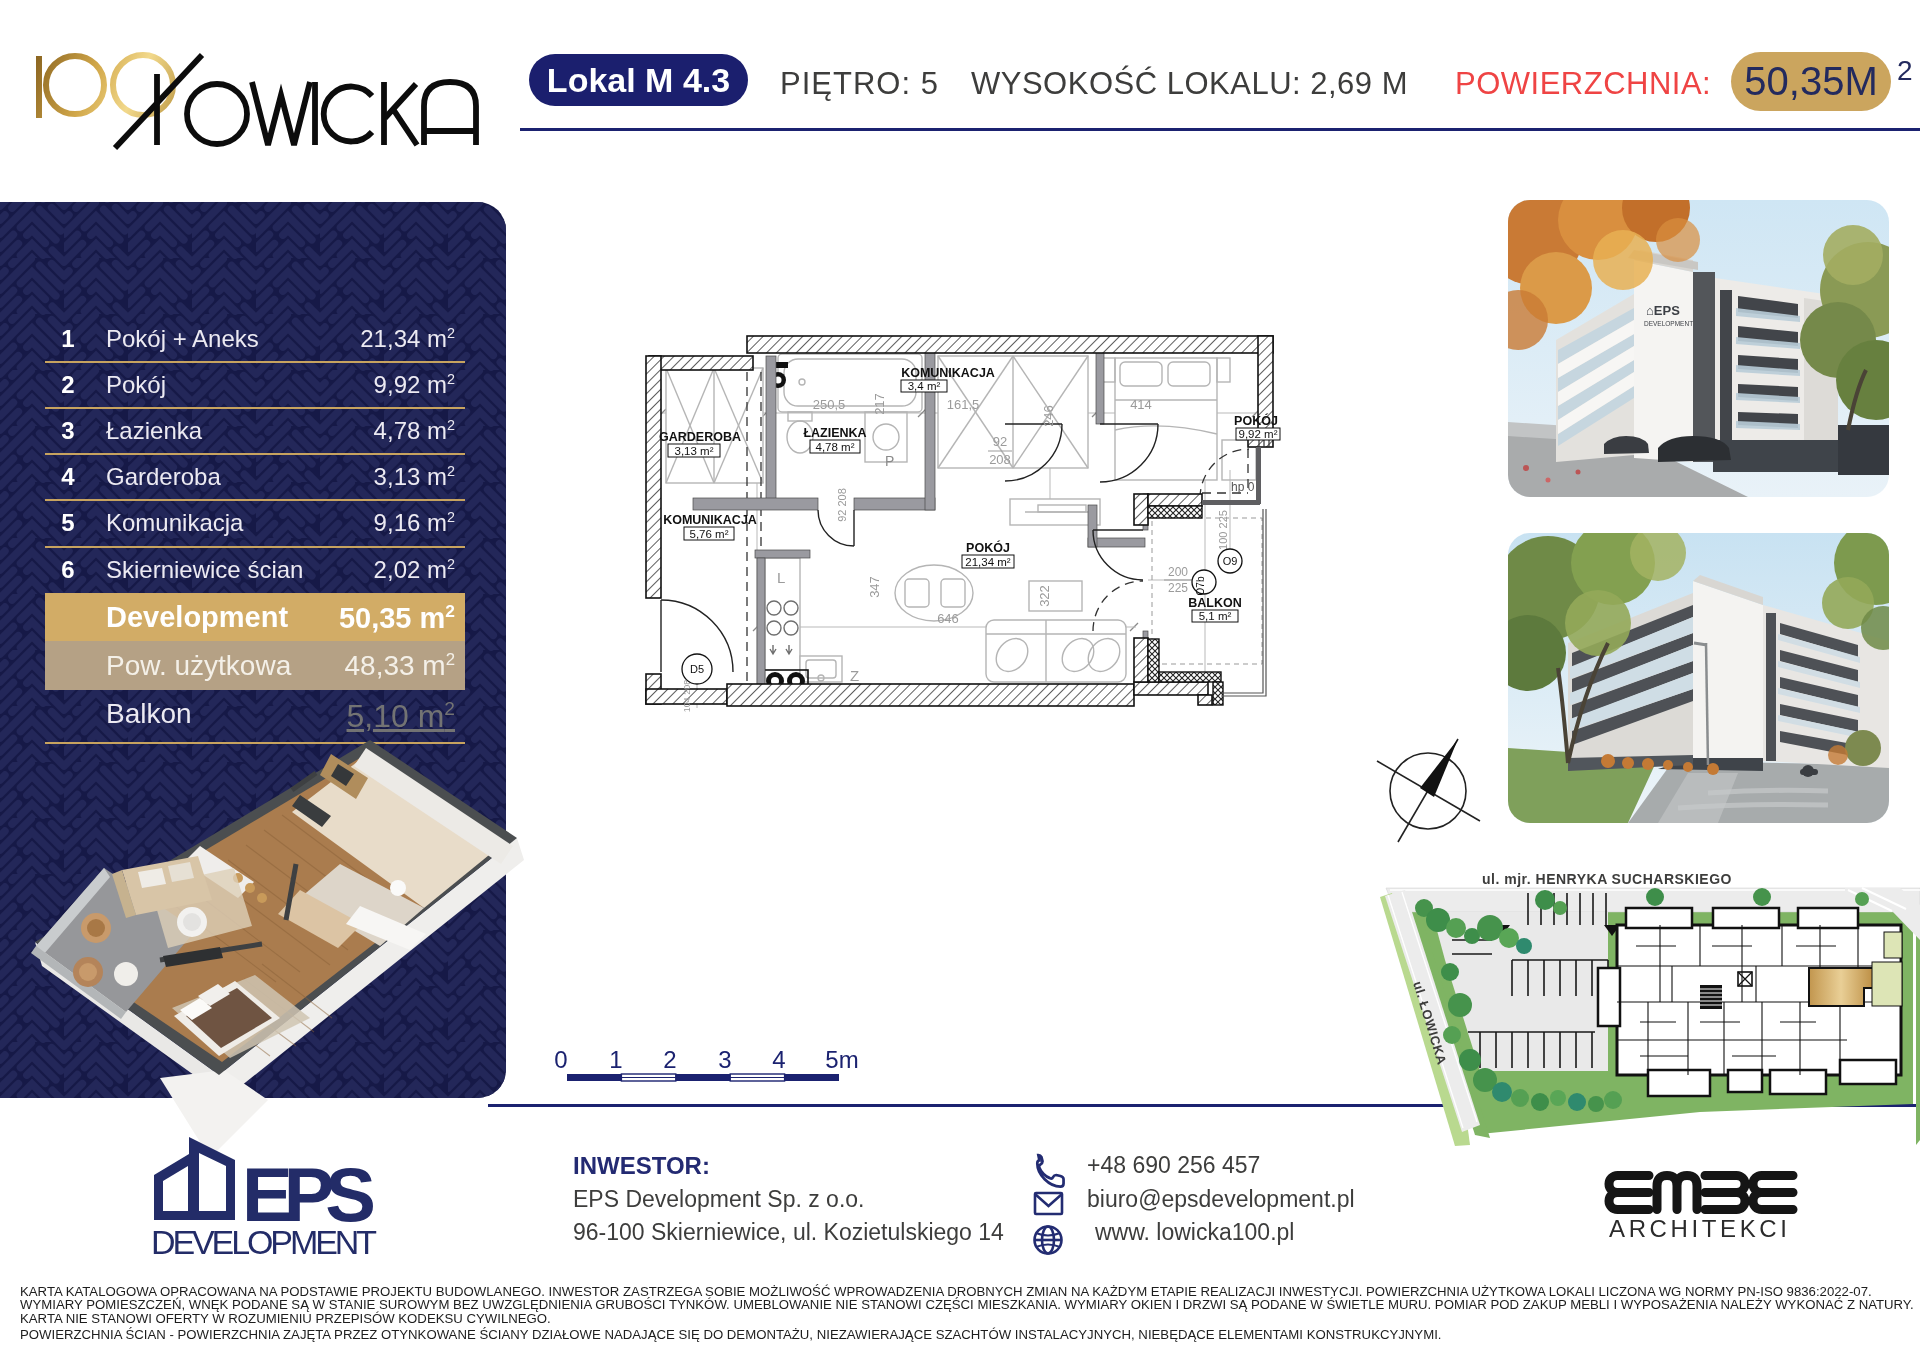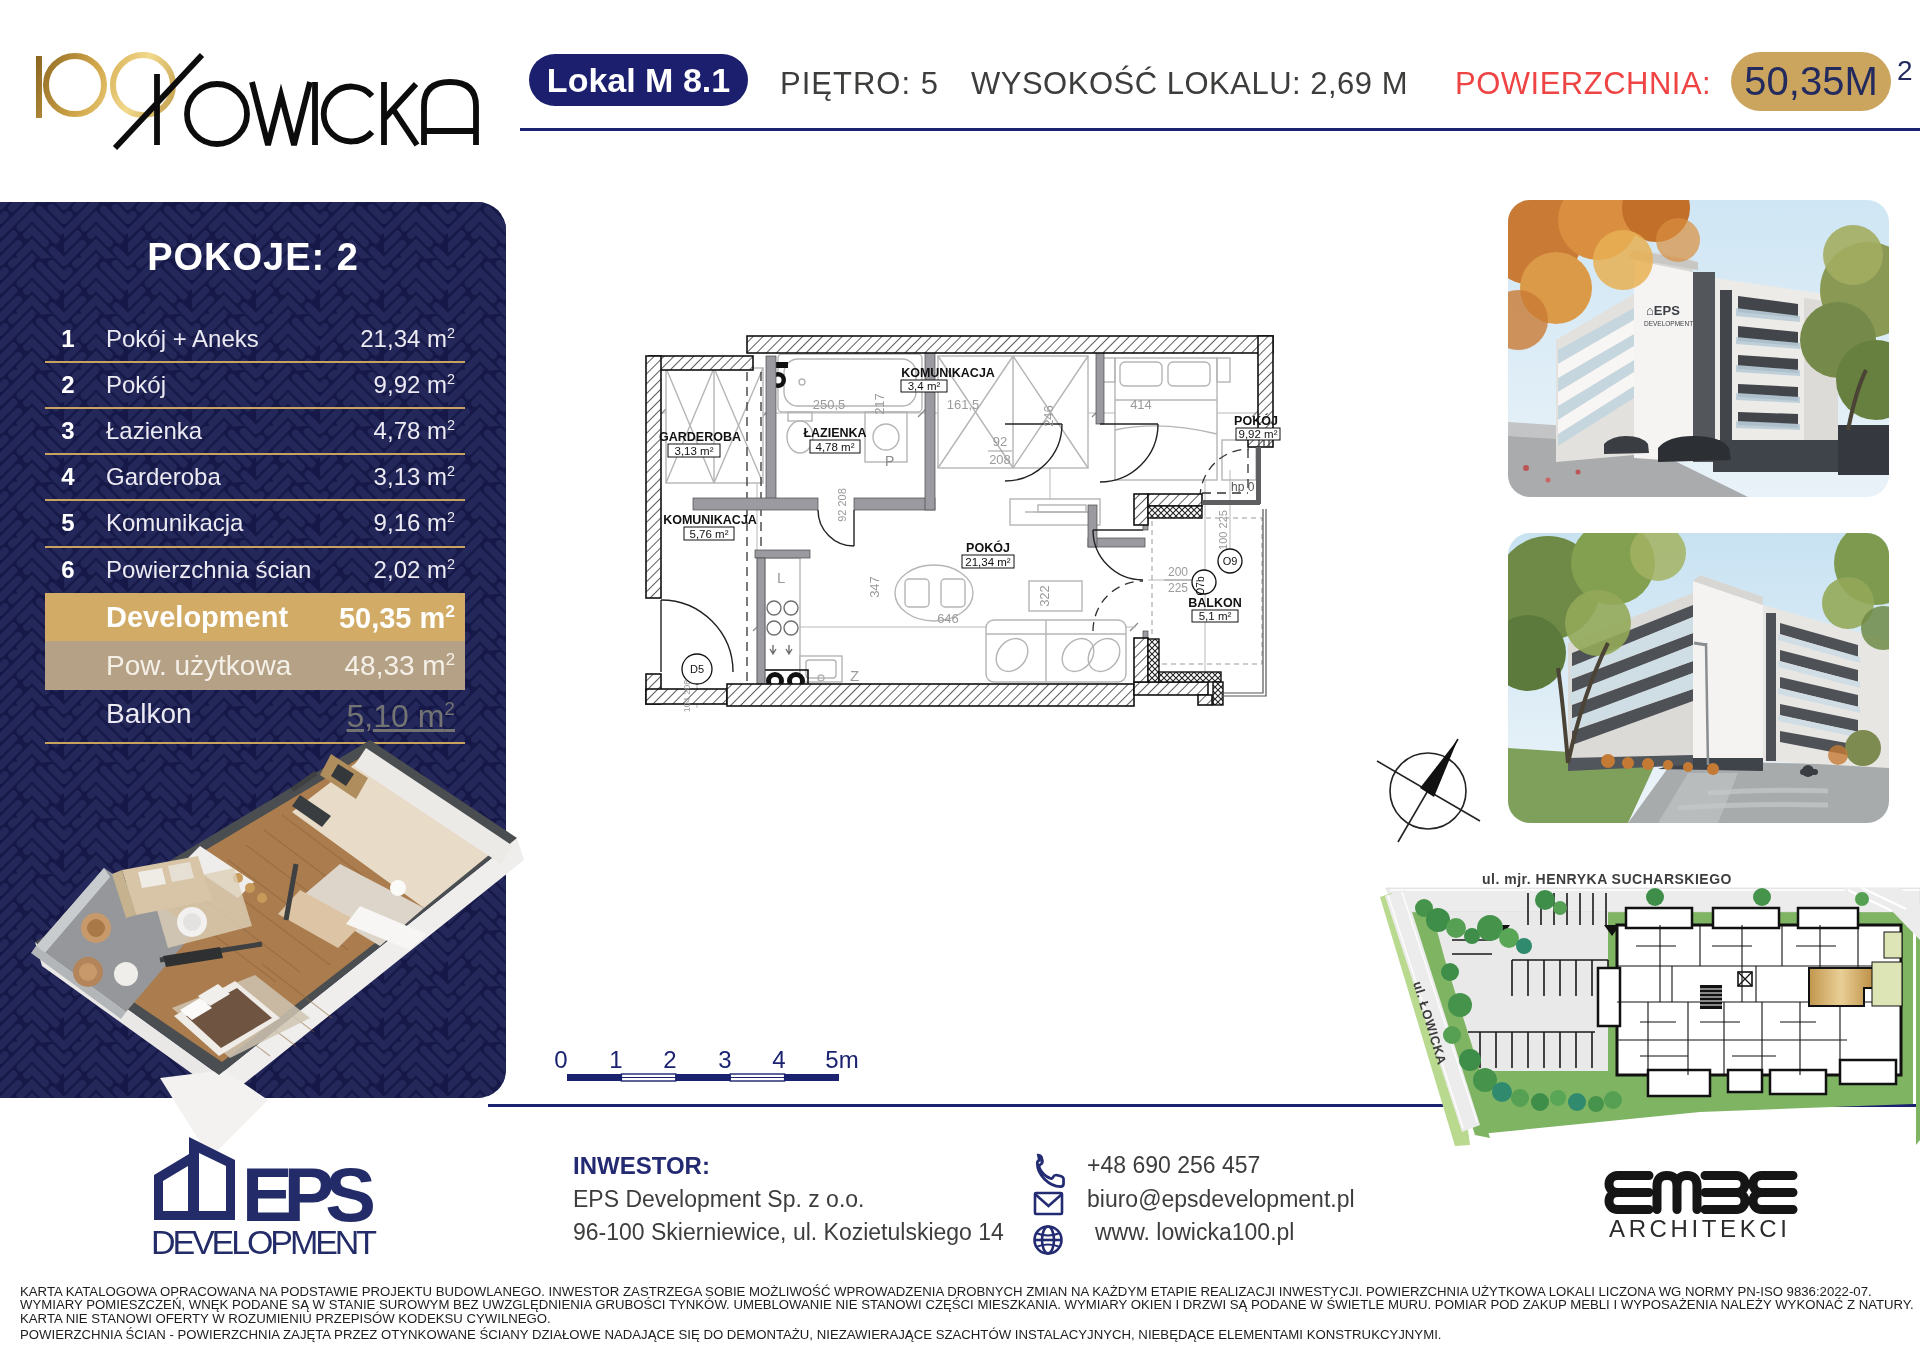--- a/index.html
+++ b/index.html
@@ -32,21 +32,21 @@
     <polyline points="222,34 238,97 251,47 264,97 280,34"></polyline>
     <line x1="285" y1="34" x2="285" y2="97"></line>
     <path d="M 342,48 A 27.5 27.5 0 1 0 342,84"></path>
     <line x1="354" y1="34" x2="354" y2="97"></line>
     <path d="M 386,36 L 355,70 M 363,61 L 387,97"></path>
     <path d="M 394,97 L 394,58 Q 394,34 420,34 Q 446,34 446,58 L 446,97 M 394,83 L 446,83"></path>
   </g>
 </svg>
 </div>
 
-<div class="abs" style="left:529px;top:54px;width:219px;height:52px;border-radius:26px;background:#1b1f6e;color:#fff;font-weight:bold;font-size:34px;text-align:center;line-height:52px;">Lokal M 8.1</div>
+<div class="abs" style="left:529px;top:54px;width:219px;height:52px;border-radius:26px;background:#1b1f6e;color:#fff;font-weight:bold;font-size:34px;text-align:center;line-height:52px;">Lokal M 4.3</div>
 
 <div class="abs" style="left:780px;top:66px;font-size:31px;color:#3d3d3c;letter-spacing:1px;">PIĘTRO: 5</div>
 <div class="abs" style="left:971px;top:66px;font-size:31px;color:#3d3d3c;letter-spacing:0.5px;">WYSOKOŚĆ LOKALU: 2,69 M</div>
 <div class="abs" style="left:1455px;top:66px;font-size:31px;color:#ef4444;letter-spacing:0.5px;">POWIERZCHNIA:</div>
 <div class="abs" style="left:1731px;top:52px;width:160px;height:59px;border-radius:30px;background:#cba55e;color:#232a5e;font-size:40px;text-align:center;line-height:59px;">50,35M</div>
 <div class="abs" style="left:1897px;top:55px;font-size:28px;color:#232a5e;">2</div>
 <div class="abs" style="left:520px;top:128px;width:1400px;height:3px;background:#1b2270;"></div>
 
 <div class="abs" id="sidebar" style="left:0;top:202px;width:506px;height:896px;border-radius:0 28px 28px 0;background:#161947;overflow:hidden;">
   <svg width="506" height="896" style="position:absolute;left:0;top:0;">
@@ -60,21 +60,20 @@
           <path d="M0,60 L32,28 L64,60" stroke-dasharray="60 12 26 10" stroke-dashoffset="34"></path>
           <path d="M0,74 L32,42 L64,74" stroke-dasharray="30 10 44 12" stroke-dashoffset="11"></path>
           <path d="M0,88 L32,56 L64,88" stroke-dasharray="44 12 30 10" stroke-dashoffset="28"></path>
           <path d="M0,102 L32,70 L64,102" stroke-dasharray="36 10 50 12" stroke-dashoffset="5"></path>
           <path d="M0,116 L32,84 L64,116" stroke-dasharray="60 12 26 10" stroke-dashoffset="22"></path>
         </g>
       </pattern>
     </defs>
     <rect width="506" height="896" fill="url(#maze)"></rect>
   </svg>
-  <div class="abs" style="left:0;top:34px;width:506px;text-align:center;color:#fff;font-weight:bold;font-size:38px;letter-spacing:1px;">POKOJE: 2</div>
 </div>
 
 <style>
  .rnum{position:absolute;width:30px;text-align:center;font-weight:bold;font-size:24px;color:#fff;}
  .rname{position:absolute;left:106px;font-size:24px;color:#eceaf2;}
  .rval{position:absolute;right:calc(1920px - 455px);font-size:24px;color:#eceaf2;}
  .sep{position:absolute;left:45px;width:420px;height:2px;background:#c7a35f;}
  sup{font-size:60%;}
 </style>
 <div id="rows">
@@ -92,21 +91,21 @@
   <div class="sep" style="top:453px;"></div>
   <div class="rnum" style="left:53px;top:463px;">4</div>
     <div class="rname" style="top:463px;">Garderoba</div>
     <div class="rval" style="top:463px;text-align:right;">3,13 m<sup>2</sup></div>
   <div class="sep" style="top:499px;"></div>
   <div class="rnum" style="left:53px;top:509px;">5</div>
     <div class="rname" style="top:509px;">Komunikacja</div>
     <div class="rval" style="top:509px;">9,16 m<sup>2</sup></div>
   <div class="sep" style="top:546px;"></div>
   <div class="rnum" style="left:53px;top:556px;">6</div>
-    <div class="rname" style="top:556px;">Powierzchnia ścian</div>
+    <div class="rname" style="top:556px;">Skierniewice ścian</div>
     <div class="rval" style="top:556px;">2,02 m<sup>2</sup></div>
 
   <div class="abs" style="left:45px;top:593px;width:420px;height:48px;background:#d2ac66;"></div>
   <div class="abs" style="left:106px;top:601px;font-size:29px;font-weight:bold;color:#fff;">Development</div>
   <div class="abs" style="right:calc(1920px - 455px);top:601px;font-size:29px;font-weight:bold;color:#fff;">50,35 m<sup>2</sup></div>
 
   <div class="abs" style="left:45px;top:641px;width:420px;height:49px;background:#b5a185;"></div>
   <div class="abs" style="left:106px;top:650px;font-size:28px;color:#f4f0e8;">Pow. użytkowa</div>
   <div class="abs" style="right:calc(1920px - 455px);top:650px;font-size:28px;color:#f4f0e8;">48,33 m<sup>2</sup></div>
 

